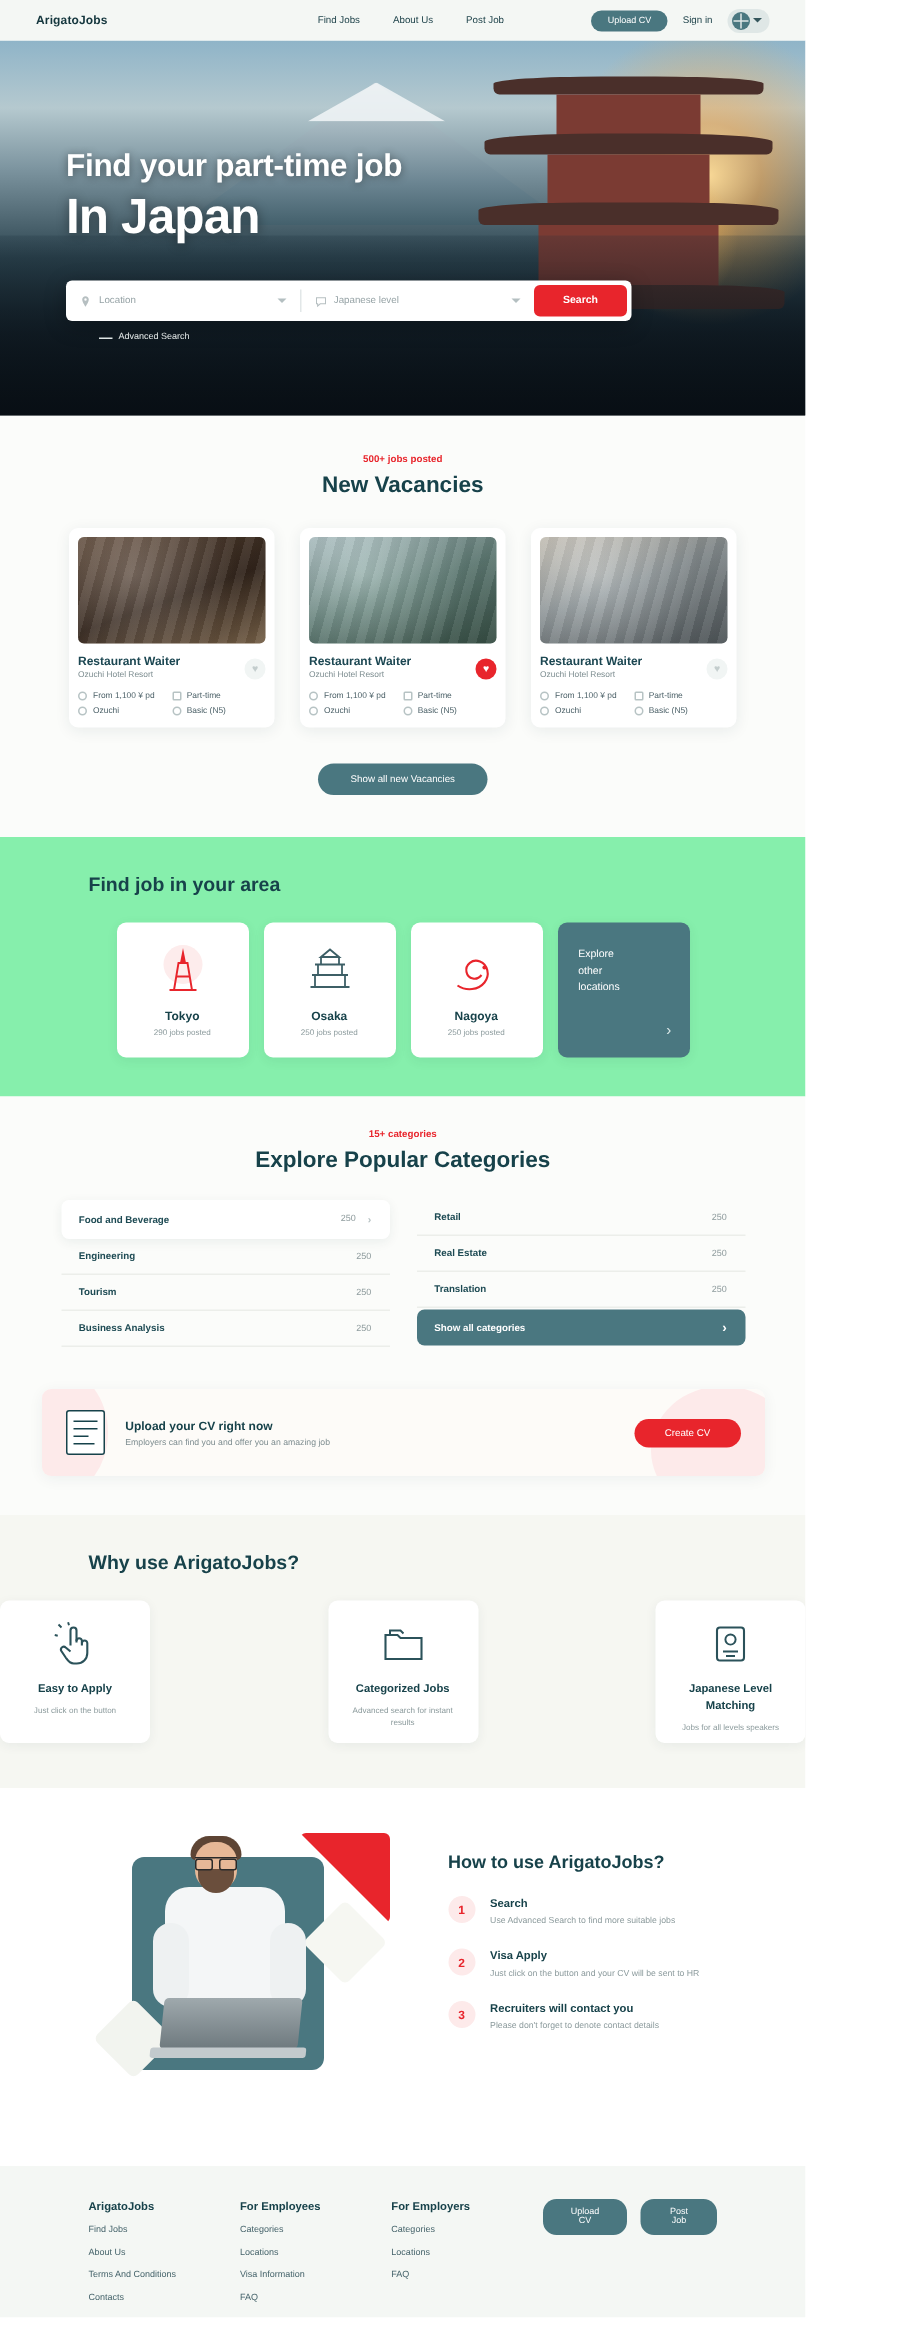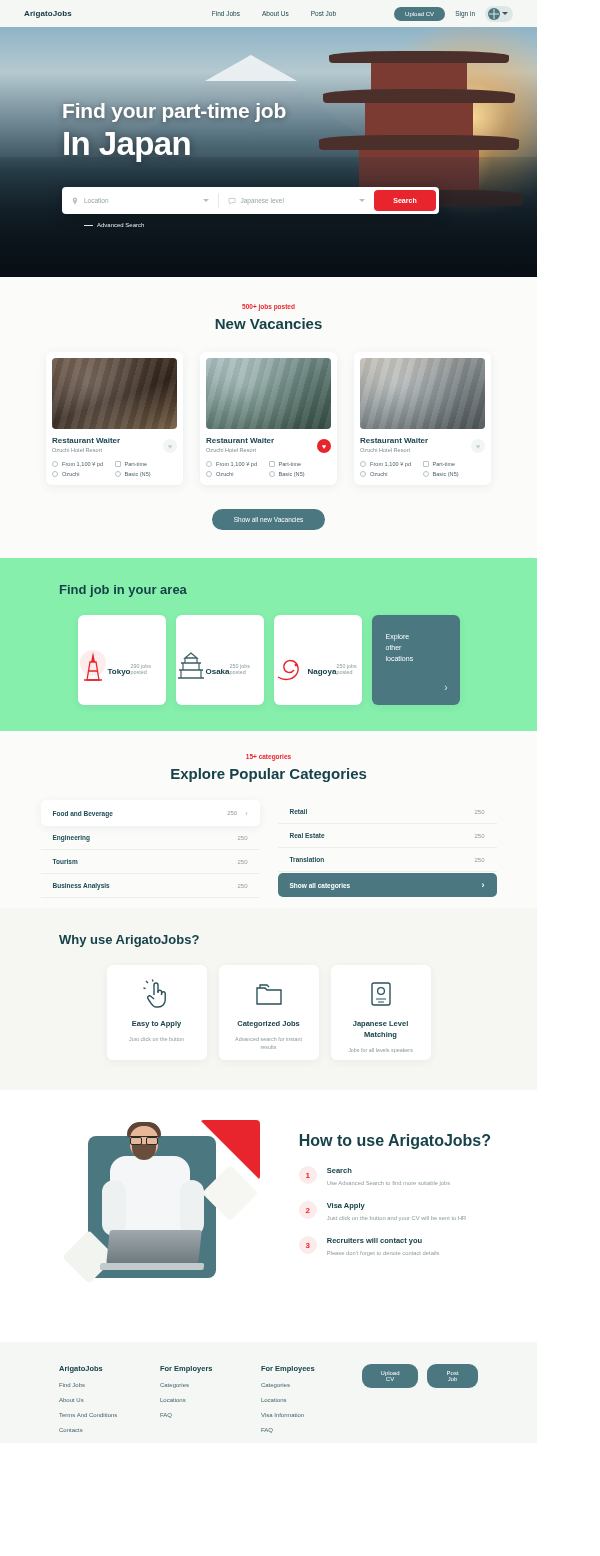--- a/index.html
+++ b/index.html
@@ -77,21 +77,21 @@
   }
   .pag-roof {
     position: absolute; background: #4a2f2a; border-radius: 2px;
   }
   .pag-body { position: absolute; background: #7b3b33; }
   .sun-flare {
     position: absolute; right: 38px; top: 78px; width: 110px; height: 110px;
     border-radius: 50%;
     background: radial-gradient(circle, rgba(255,245,210,.95) 0%, rgba(255,190,90,.55) 22%, rgba(255,150,60,0) 62%);
   }
-  .hero-inner { position: relative; z-index: 5; padding: 72px 0 0 62px; }
+  .hero-inner { position: relative; z-index: 5; padding: 72px 0 0 44px; }
   .hero-title-1 {
     font-size: 21px; color: #fff; font-weight: bold; letter-spacing: -.2px;
     text-shadow: 0 1px 6px rgba(0,0,0,.45);
   }
   .hero-title-2 {
     font-size: 33px; color: #fff; font-weight: bold; letter-spacing: -.6px;
     margin-top: 2px; text-shadow: 0 1px 8px rgba(0,0,0,.45);
   }
   .search-bar {
     margin: 24px 0 0 0; width: 377px; height: 27px;
@@ -149,21 +149,21 @@
     border: none; border-radius: 11px; font-size: 6.5px; padding: 7px 22px;
   }
 
   
   .sec-area { background: #86efac; padding: 24px 0 26px; }
   .h2-left { font-size: 13px; font-weight: bold; color: #17424a; padding-left: 59px; }
   .cities { display: flex; gap: 10px; justify-content: center; margin-top: 18px; }
   .city {
     width: 88px; height: 90px; background: #fff; border-radius: 6px;
     box-shadow: 0 2px 8px rgba(20,50,60,.07);
-    display: flex; align-items: center; padding-top: 14px;
+    display: flex; flex-direction: column; align-items: center; padding-top: 14px;
   }
   .city-ico { height: 36px; display: flex; align-items: flex-end; }
   .city-name { font-size: 8px; font-weight: bold; color: #17424a; margin-top: 8px; }
   .city-jobs { font-size: 5.4px; color: #8b9a9c; margin-top: 4px; }
   .city.explore {
     background: #4a7780; color: #fff; align-items: flex-start;
     padding: 16px 0 0 14px; position: relative; justify-content: flex-start;
   }
   .explore-txt { font-size: 7px; line-height: 11px; color: #fff; }
   .explore-arrow {
@@ -210,21 +210,21 @@
   .cv-txt { position: relative; }
   .cv-title { font-size: 8px; font-weight: bold; color: #17424a; }
   .cv-sub { font-size: 5.8px; color: #7e8d90; margin-top: 4px; }
   .btn-create-cv {
     position: relative; margin-left: auto; background: #e8252c; color: #fff;
     border: none; border-radius: 11px; font-size: 6.5px; padding: 6px 20px;
   }
 
   
   .sec-why { background: #f6f7f2; padding: 24px 0 30px; }
-  .why-cards { display: flex; gap: 12px; justify-content: center; margin-top: 18px; }
+  .why-cards { display: flex; justify-content: space-between; margin-top: 18px; }
   .why-card {
     width: 100px; height: 95px; background: #fff; border-radius: 6px;
     box-shadow: 0 2px 8px rgba(20,50,60,.06);
     display: flex; flex-direction: column; align-items: center; padding-top: 12px;
   }
   .why-ico { height: 34px; display: flex; align-items: center; }
   .why-title { font-size: 7.5px; font-weight: bold; color: #17424a; text-align: center; margin-top: 7px; line-height: 11px; padding: 0 6px; }
   .why-sub { font-size: 5.4px; color: #8b9a9c; text-align: center; margin-top: 6px; line-height: 8px; padding: 0 8px; }
 
   
@@ -259,21 +259,21 @@
   .p-body { position: absolute; left: 14px; top: 38px; width: 80px; height: 86px; background: #f4f6f7; border-radius: 16px 16px 6px 6px; }
   .p-arm-l { position: absolute; left: 6px; top: 62px; width: 24px; height: 56px; background: #eef1f2; border-radius: 12px; }
   .p-arm-r { position: absolute; right: 2px; top: 62px; width: 24px; height: 56px; background: #eef1f2; border-radius: 12px; }
   .p-laptop {
     position: absolute; left: 12px; top: 112px; width: 92px; height: 34px;
     background: linear-gradient(180deg,#9fa9ad,#6e797e); border-radius: 3px;
     transform: skewX(-6deg);
   }
   .p-laptop:after { content: ""; position: absolute; left: -6px; bottom: -6px; width: 104px; height: 7px; background: #c3cacd; border-radius: 2px; }
   .how-right { width: 300px; padding: 14px 30px 0 34px; }
-  .how-title { font-size: 16px; font-weight: bold; color: #17424a; }
+  .how-title { font-size: 12px; font-weight: bold; color: #17424a; }
   .steps { margin-top: 16px; }
   .step { display: flex; gap: 10px; margin-bottom: 14px; }
   .step-num {
     width: 18px; height: 18px; border-radius: 50%; background: #fdeaea;
     color: #e8252c; font-size: 8px; font-weight: bold;
     display: flex; align-items: center; justify-content: center; flex: none;
   }
   .step-title { font-size: 7.5px; font-weight: bold; color: #17424a; }
   .step-sub { font-size: 5.8px; color: #8b9a9c; margin-top: 4px; line-height: 8px; }
 
@@ -549,20 +549,37 @@
           <span class="cat-count">250</span>
         </div>
         <button class="btn-all-cat">
           <span>Show all categories</span>
           <span class="arr">›</span>
         </button>
       </div>
     </div>
   </div>
 
+  <div class="cv-wrap">
+    <div class="cv-banner">
+      <div class="cv-blob-l"></div>
+      <div class="cv-blob-r"></div>
+      <div class="cv-ico">
+        <i style="top:6px;width:16px;"></i>
+        <i style="top:11px;width:16px;"></i>
+        <i style="top:16px;width:10px;"></i>
+        <i style="top:21px;width:14px;"></i>
+      </div>
+      <div class="cv-txt">
+        <div class="cv-title">Upload your CV right now</div>
+        <div class="cv-sub">Employers can find you and offer you an amazing job</div>
+      </div>
+      <button class="btn-create-cv">Create CV</button>
+    </div>
+  </div>
 
   <div class="sec-why">
     <div class="h2-left">Why use ArigatoJobs?</div>
     <div class="why-cards">
 
       <div class="why-card">
         <div class="why-ico">
           <svg width="28" height="30" viewBox="0 0 28 30">
             <path d="M11 16V6a2 2 0 114 0v8" fill="none" stroke="#2b525a" stroke-width="1.4"></path>
             <path d="M15 13a1.8 1.8 0 113.6 0v3" fill="none" stroke="#2b525a" stroke-width="1.4"></path>
@@ -649,32 +666,32 @@
   <div class="footer">
     <div class="footer-inner">
       <div class="f-col">
         <div class="f-title">ArigatoJobs</div>
         <a class="f-link">Find Jobs</a>
         <a class="f-link">About Us</a>
         <a class="f-link">Terms And Conditions</a>
         <a class="f-link">Contacts</a>
       </div>
       <div class="f-col">
-        <div class="f-title">For Employers</div>
-        <a class="f-link">Categories</a>
-        <a class="f-link">Locations</a>
-        <a class="f-link">FAQ</a>
-      </div>
-      <div class="f-col">
         <div class="f-title">For Employees</div>
         <a class="f-link">Categories</a>
         <a class="f-link">Locations</a>
         <a class="f-link">Visa Information</a>
         <a class="f-link">FAQ</a>
       </div>
+      <div class="f-col">
+        <div class="f-title">For Employers</div>
+        <a class="f-link">Categories</a>
+        <a class="f-link">Locations</a>
+        <a class="f-link">FAQ</a>
+      </div>
       <div class="f-btns">
         <button class="f-btn">Upload CV</button>
         <button class="f-btn">Post Job</button>
       </div>
     </div>
 
   </div>
 
 </div>
 

